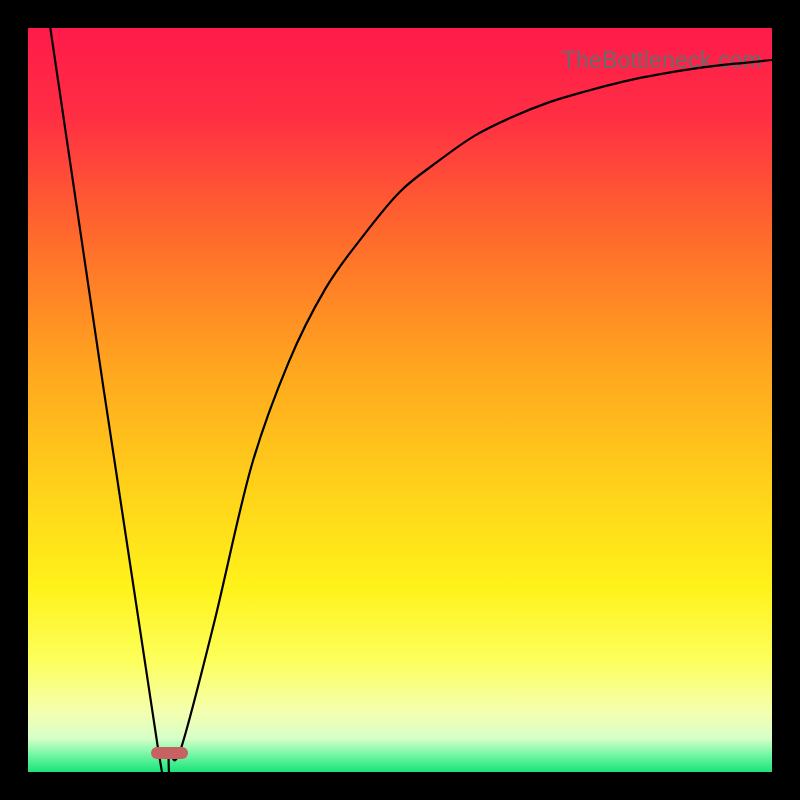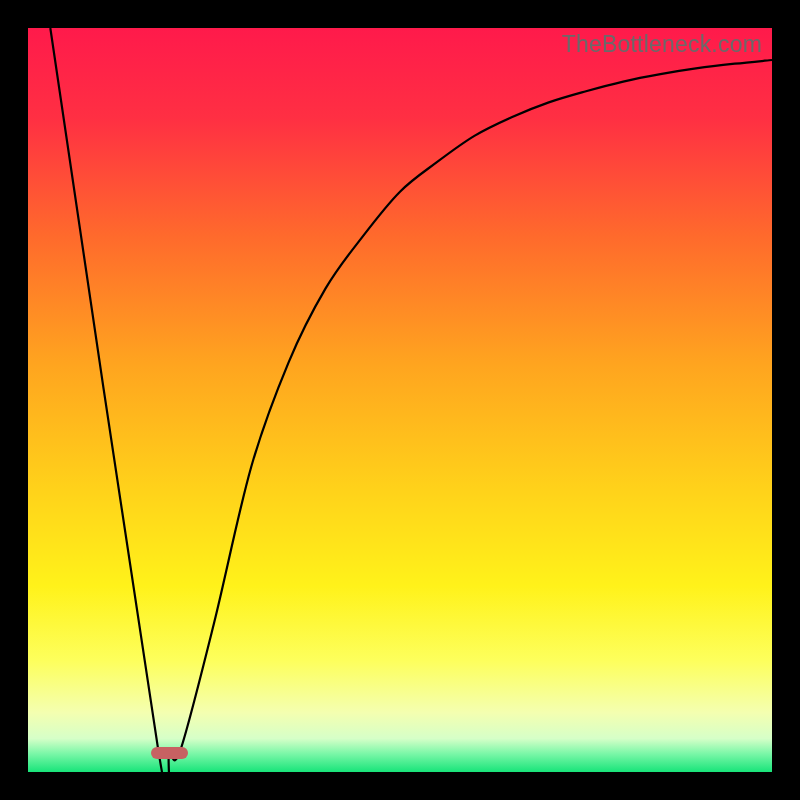--- a/index.html
+++ b/index.html
@@ -24,21 +24,21 @@
     width: 744px;
     height: 744px;
     overflow: hidden;
   }
   .gradient {
     position: absolute;
     inset: 0;
   }
   .watermark {
     position: absolute;
-    top: 3px;
+    top: 19px;
     right: 10px;
     color: #6a6a6a;
     font-size: 23px;
     font-weight: 500;
     letter-spacing: 0.2px;
     user-select: none;
     text-align: center;
   }
   svg.curve {
     position: absolute;

